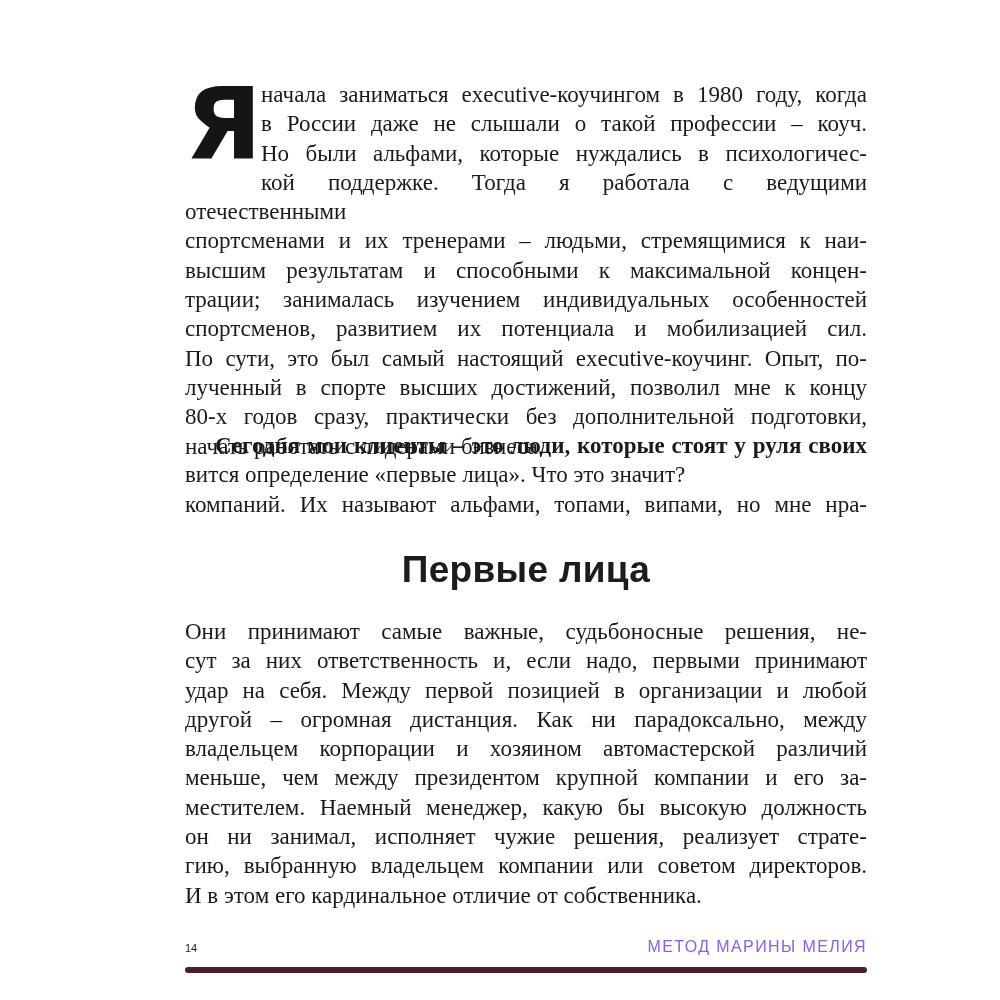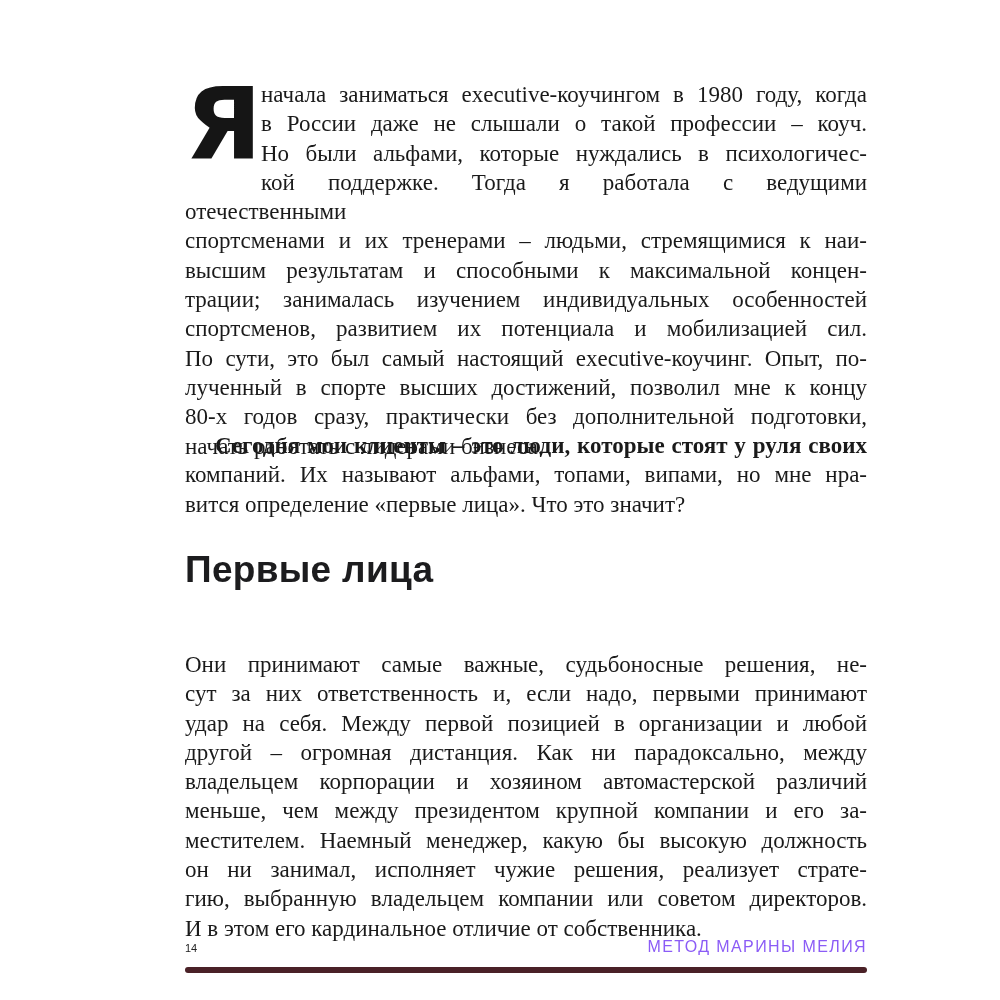--- a/index.html
+++ b/index.html
@@ -30,20 +30,21 @@
     line-height:86px;
     color:#151515;
     letter-spacing:-2px;
   }
   .heading{
     font-family:"Liberation Sans","DejaVu Sans",sans-serif;
     font-weight:800;
     font-size:37px;
     letter-spacing:0.3px;
     color:#1c1c1e;
+    text-align:center;
   }
   .footer-row{
     position:absolute;left:185px;width:682px;top:938px;
     display:flex;justify-content:space-between;align-items:baseline;
     font-family:"Liberation Sans","DejaVu Sans",sans-serif;
   }
   .page-number{font-size:11px;color:#222222;font-weight:500;}
   .running-title{
     font-size:16px;letter-spacing:1.4px;color:#8b5cf6;font-weight:500;
   }
@@ -68,27 +69,27 @@
     <div class="line">трации; занималась изучением индивидуальных особенностей</div>
     <div class="line">спортсменов, развитием их потенциала и мобилизацией сил.</div>
     <div class="line">По сути, это был самый настоящий executive-коучинг. Опыт, по-</div>
     <div class="line">лученный в спорте высших достижений, позволил мне к концу</div>
     <div class="line">80-х годов сразу, практически без дополнительной подготовки,</div>
     <div class="line line--last">начать работать с лидерами бизнеса.</div>
   </div>
 
   <div class="column bodytext" style="top:431px;">
     <div class="line indent">Сегодня мои клиенты – это люди, которые стоят у руля своих</div>
+    <div class="line line--last">вится определение «первые лица». Что это значит?</div>
     <div class="line">компаний. Их называют альфами, топами, випами, но мне нра-</div>
-    <div class="line line--last">вится определение «первые лица». Что это значит?</div>
   </div>
 
   <div class="column heading" style="top:549px;">Первые лица</div>
 
-  <div class="column bodytext" style="top:650px;">
+  <div class="column bodytext" style="top:617px;">
     <div class="line">Они принимают самые важные, судьбоносные решения, не-</div>
     <div class="line">сут за них ответственность и, если надо, первыми принимают</div>
     <div class="line">удар на себя. Между первой позицией в организации и любой</div>
     <div class="line">другой – огромная дистанция. Как ни парадоксально, между</div>
     <div class="line">владельцем корпорации и хозяином автомастерской различий</div>
     <div class="line">меньше, чем между президентом крупной компании и его за-</div>
     <div class="line">местителем. Наемный менеджер, какую бы высокую должность</div>
     <div class="line">он ни занимал, исполняет чужие решения, реализует страте-</div>
     <div class="line">гию, выбранную владельцем компании или советом директоров.</div>
     <div class="line line--last">И в этом его кардинальное отличие от собственника.</div>

